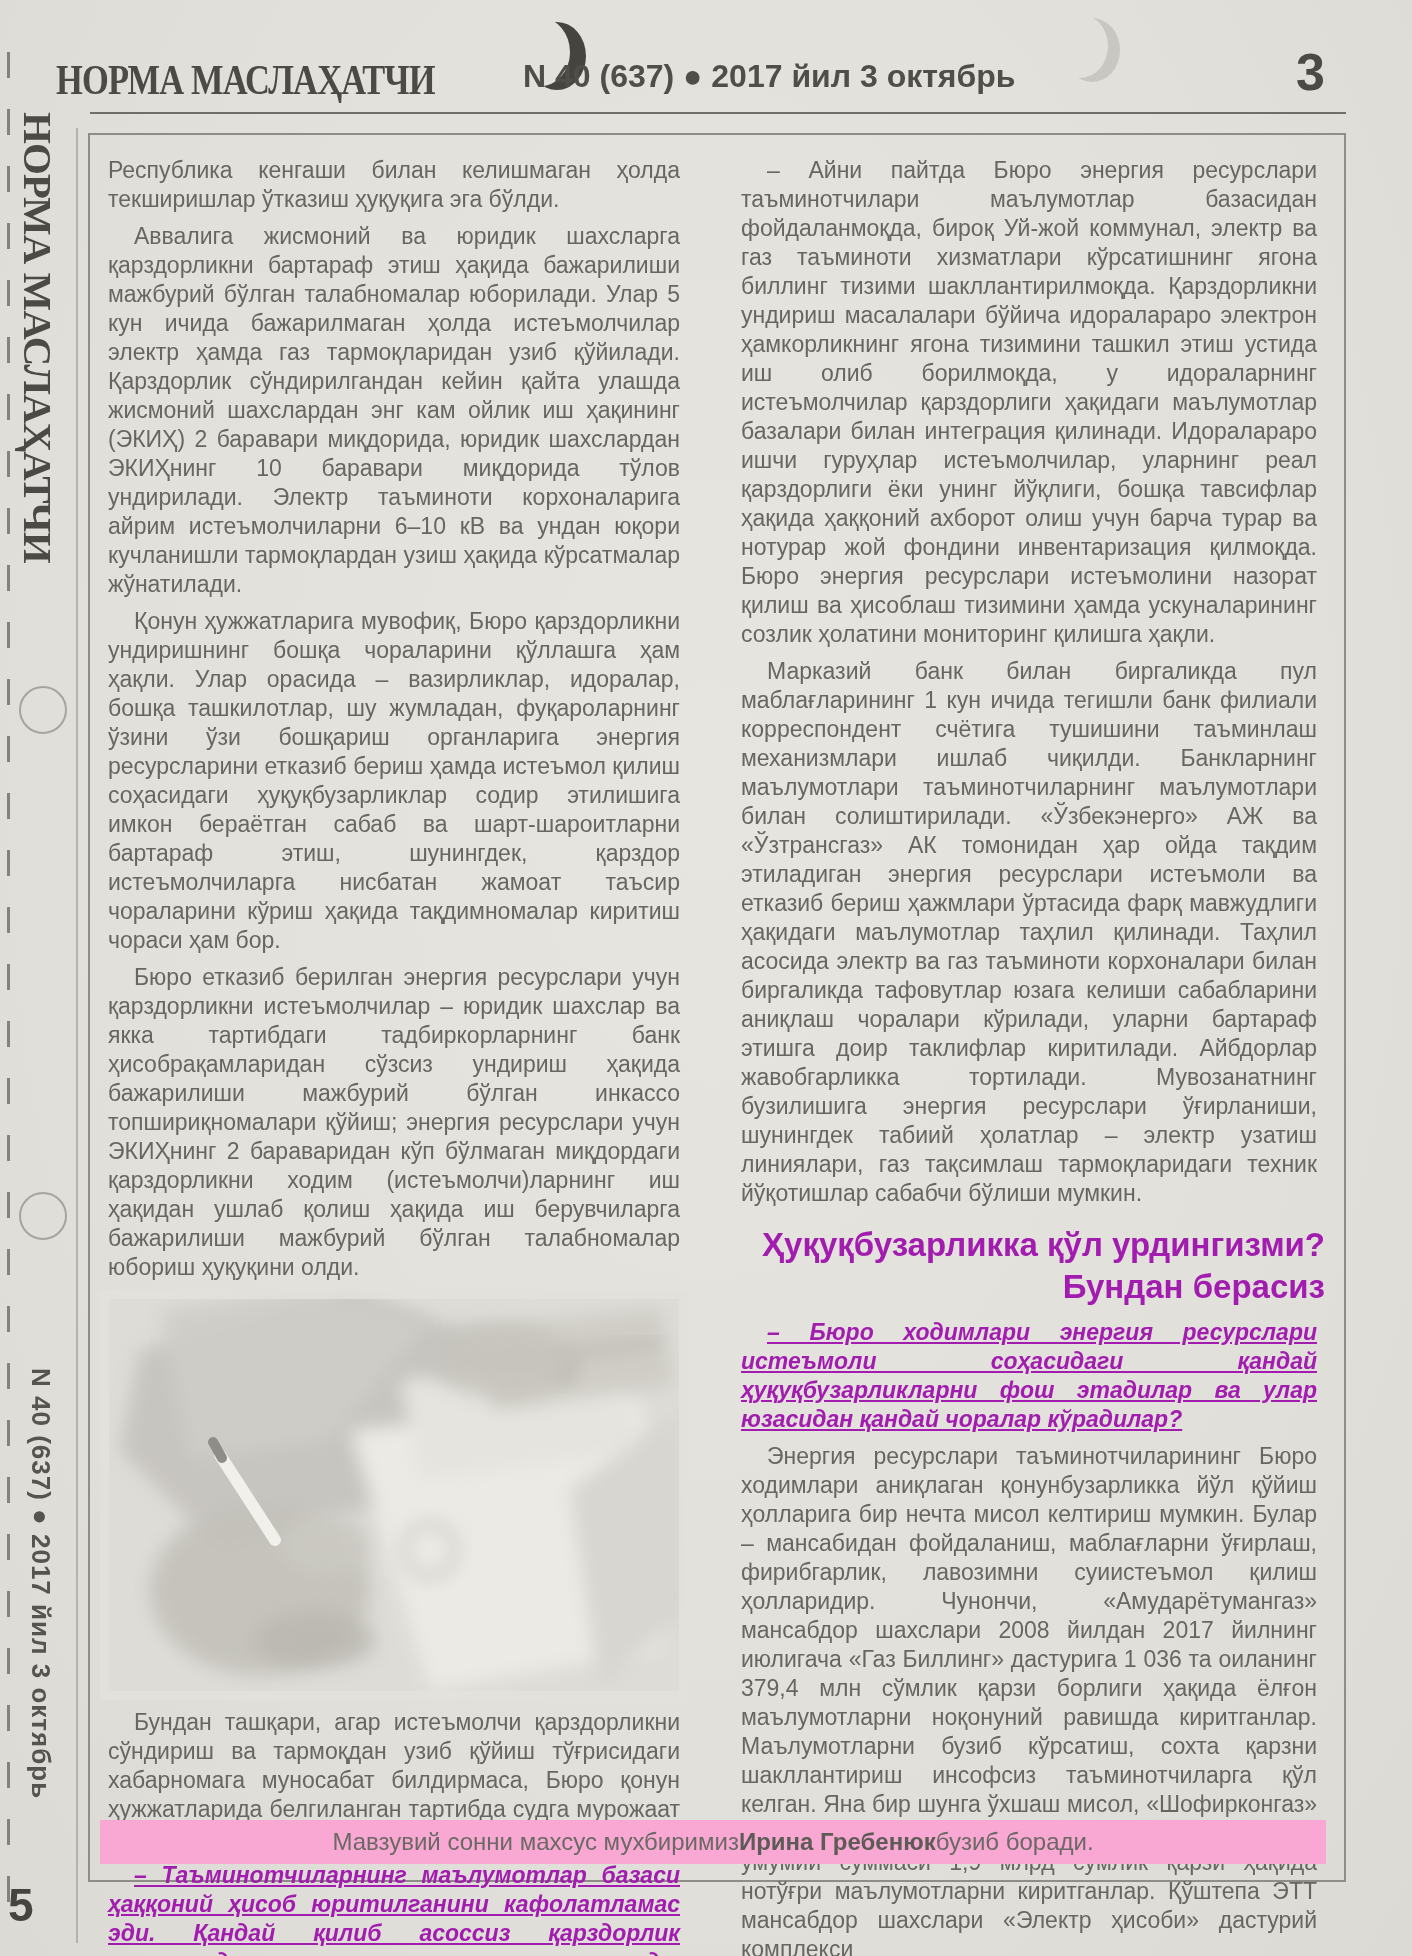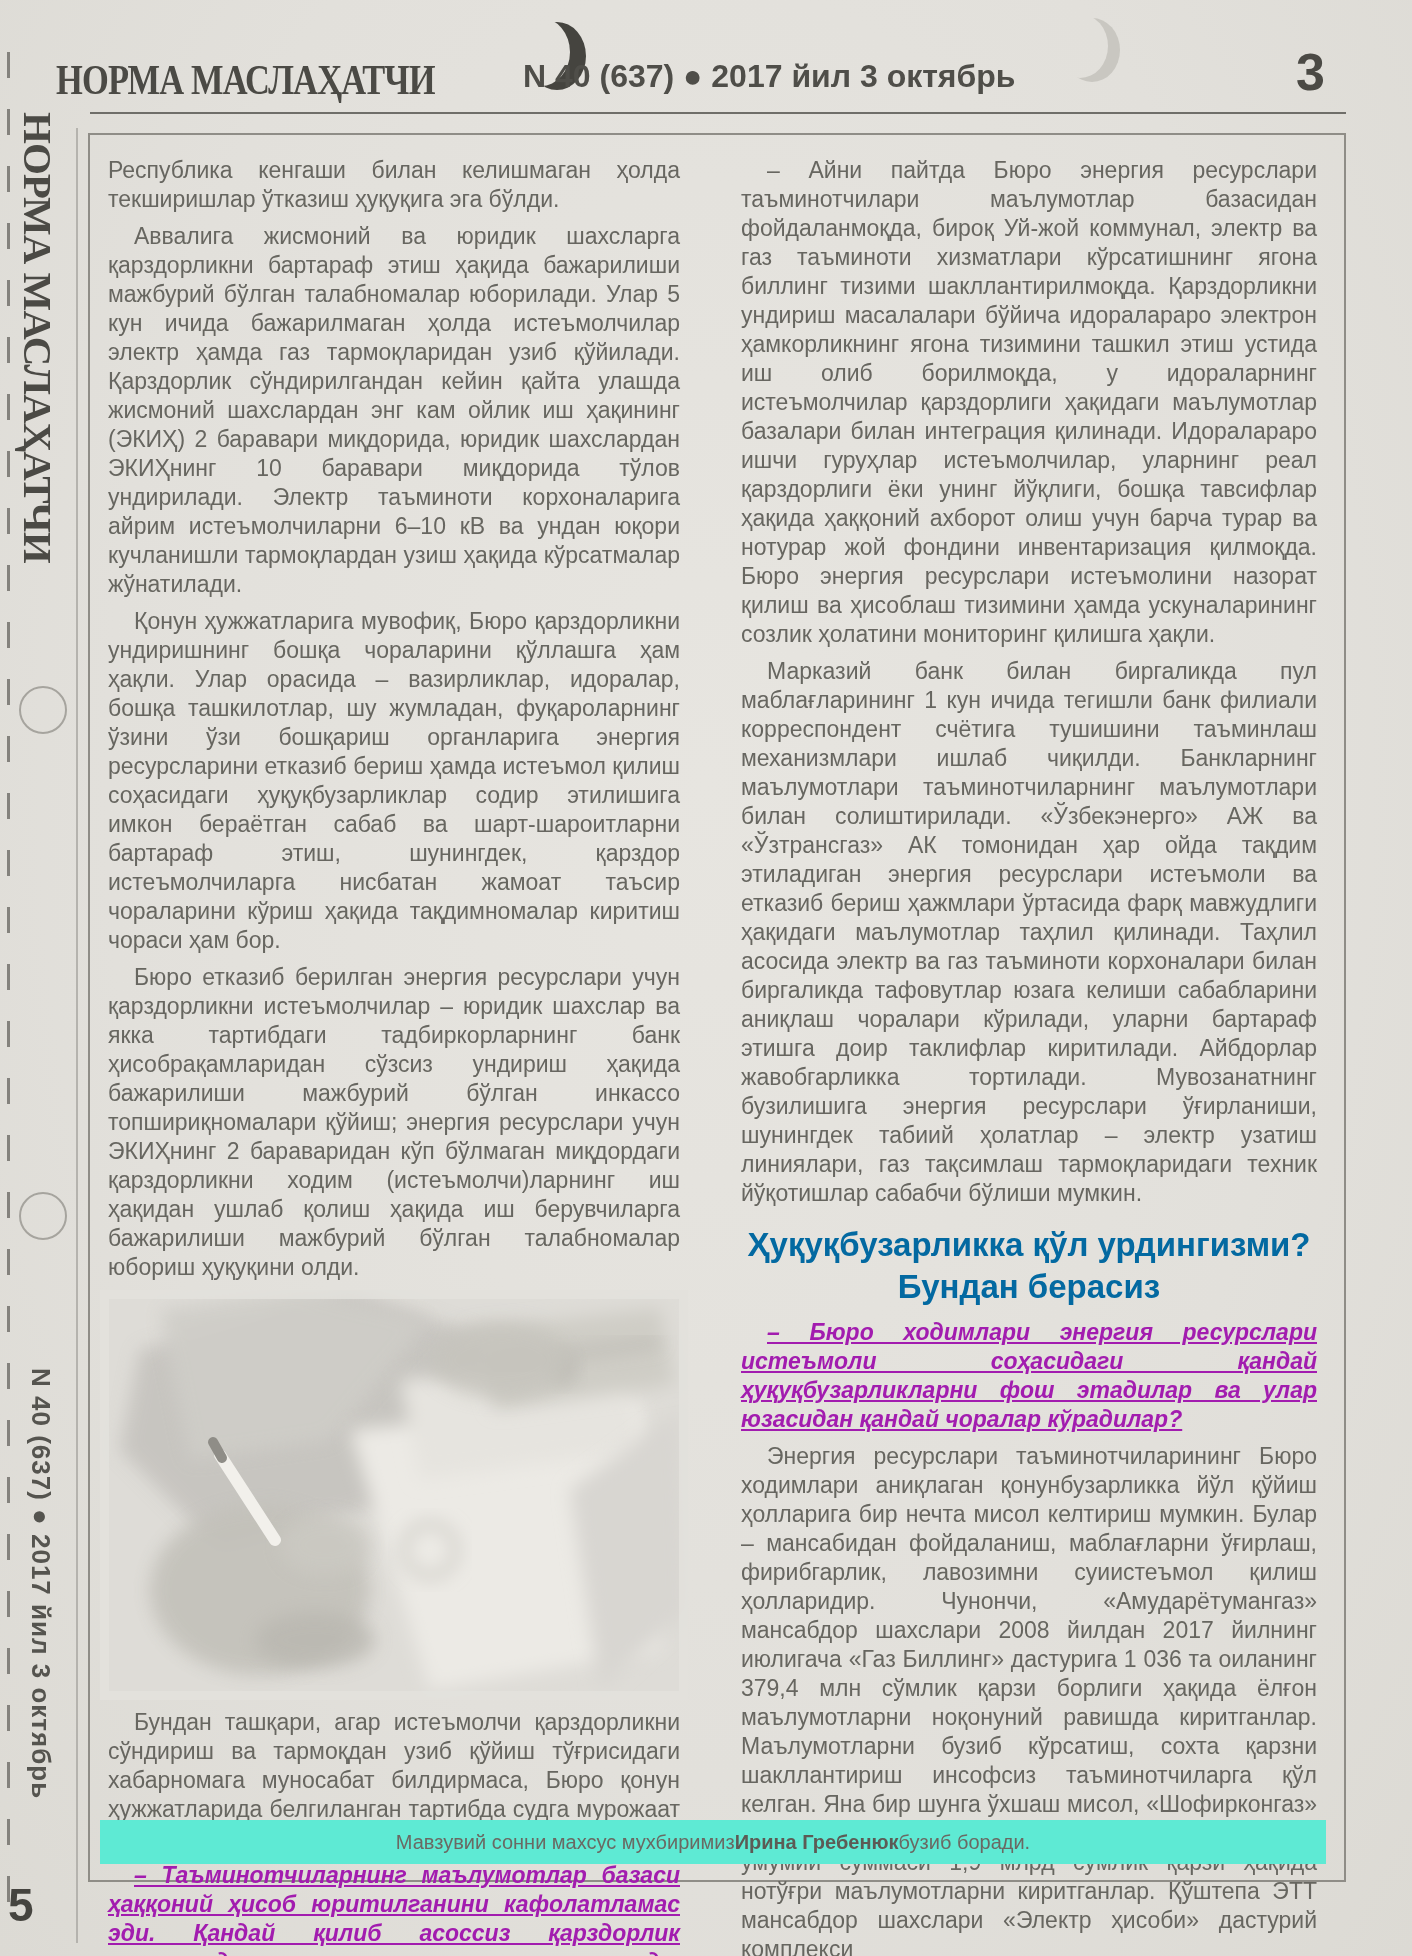--- a/index.html
+++ b/index.html
@@ -75,33 +75,33 @@
     position:absolute;top:148px;
     font-size:23px;line-height:29px;text-align:justify;color:#676660;
   }
   .col-left{left:100px;width:588px;}
   .col-right{left:733px;width:592px;}
   .para{margin:8px;text-align:justify;text-indent:26px;}
   .para.no-indent{text-indent:0;}
   .para.bold-italic{font-weight:bold;font-style:italic;color:#a21caf;text-decoration:underline;}
   .article-heading{
     margin:16px 0 10px 0;
-    font-weight:bold;font-size:33px;line-height:42px;color:#0369a1;
-    text-align:center;text-indent:0;
+    font-weight:bold;font-size:33px;line-height:42px;color:#a21caf;
+    text-align:right;text-indent:0;
   }
   
   .photo{
     width:588px;height:410px;margin:6px 0 8px 0;position:relative;
     background:#dddbd6;overflow:hidden;
   }
   
   .footer-band{
     position:absolute;left:100px;top:1820px;width:1226px;height:44px;
-    background:#5eead4;display:flex;align-items:center;justify-content:center;
-    font-size:20px;color:#6a6963;
+    background:#f9a8d4;display:flex;align-items:center;justify-content:center;
+    font-size:24px;color:#6a6963;
   }
   .footer-band b{color:#5c5b55;}
 </style>
 </head>
 <body>
 
 <div class="dash-line"></div>
 <div class="page-edge-line"></div>
 <div class="v-rot v-mast">НОРМА МАСЛАҲАТЧИ</div>
 <div class="punch-hole hole-1"></div>

